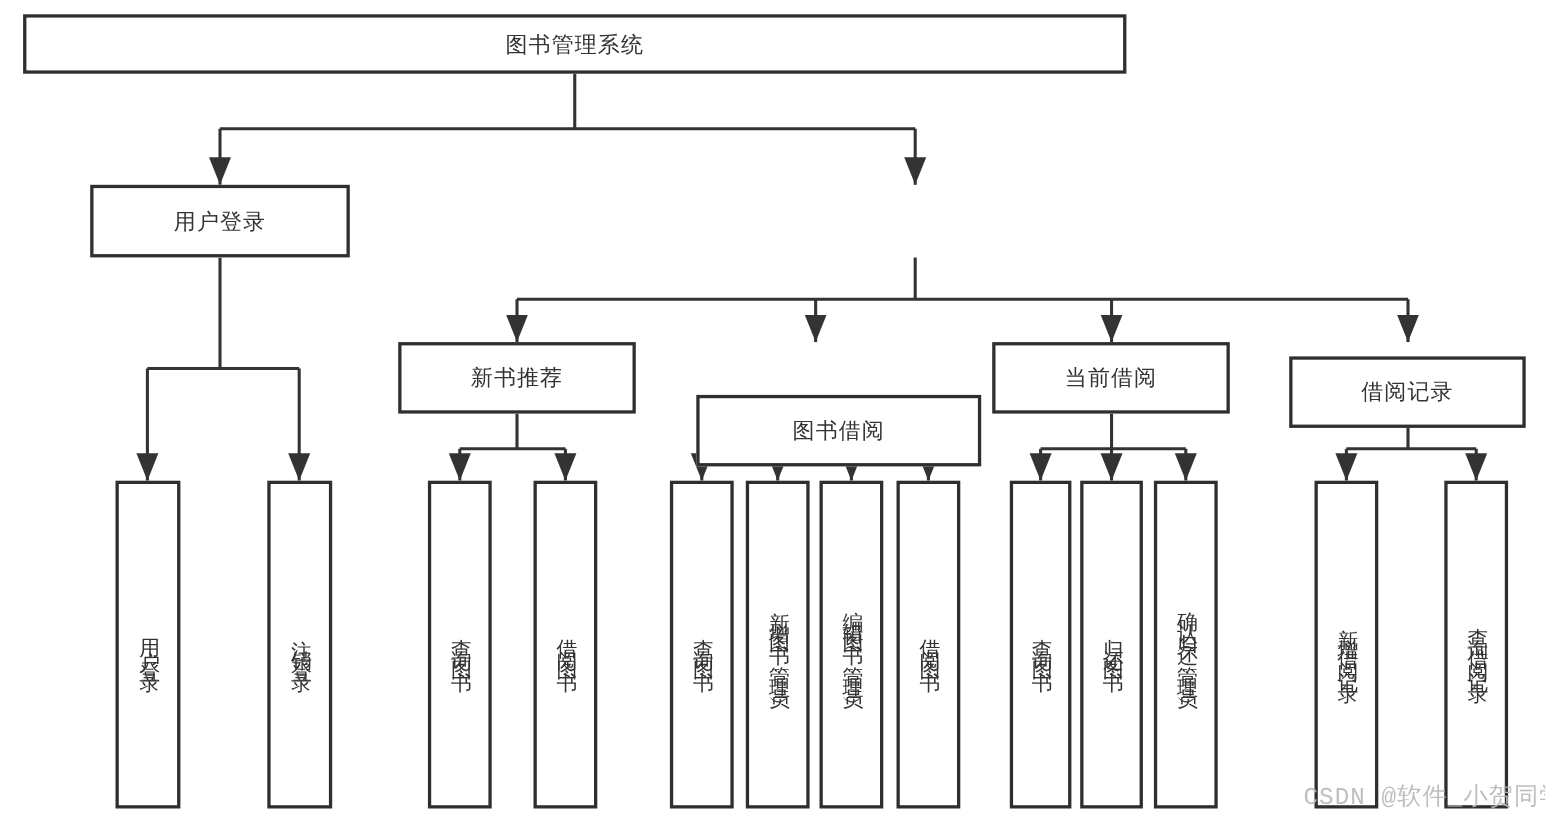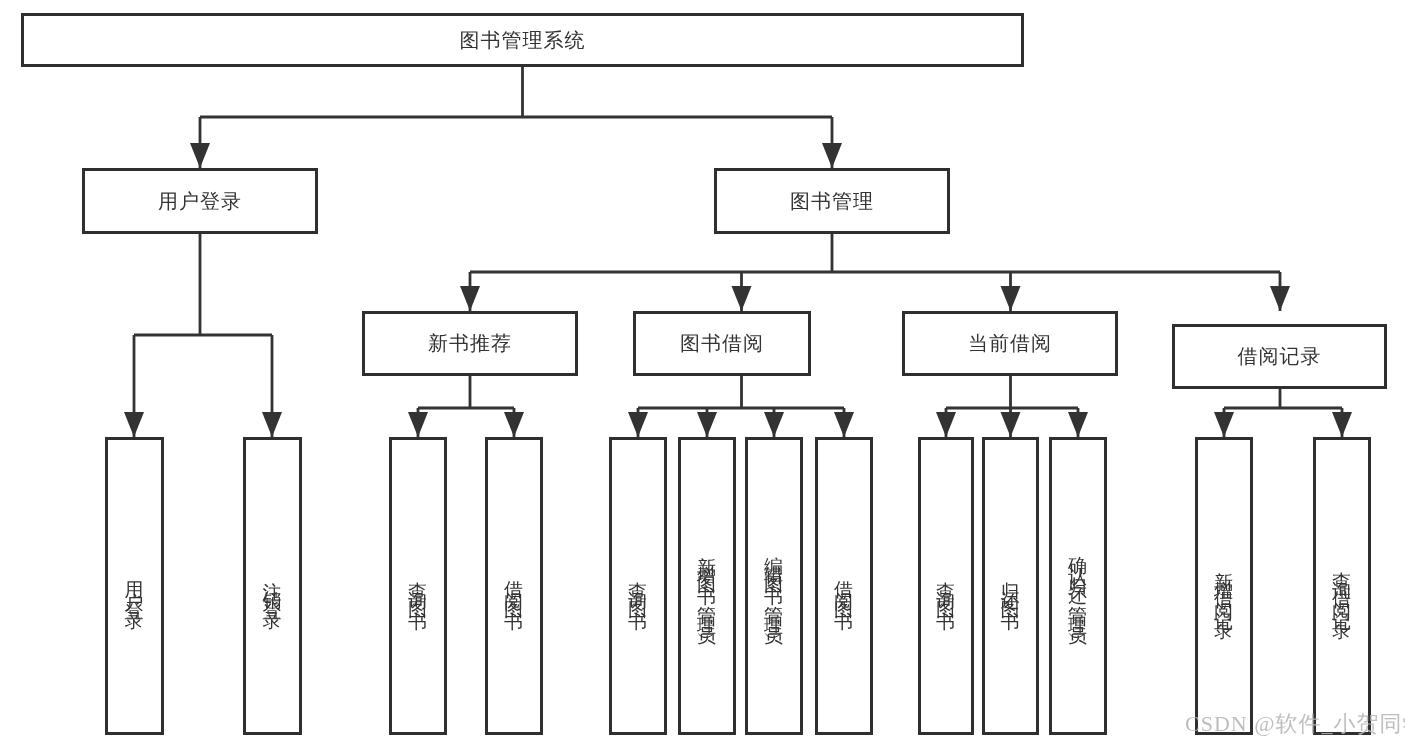--- a/index.html
+++ b/index.html
@@ -1,21 +1,21 @@
 <!DOCTYPE html>
 <html><head>
 <meta charset="utf-8">
 <style>
   html, body { margin: 0; padding: 0; background: #ffffff; }
   #canvas {
     position: relative;
     width: 1405px;
     height: 747px;
     background: #ffffff;
-    font-family: Liberation Serif, serif;
+    font-family: Liberation Mono, monospace;
     overflow: hidden;
   }
   #wires {
     position: absolute;
     left: 0; top: 0;
     z-index: 1;
   }
   .node {
     position: absolute;
     box-sizing: border-box;
@@ -93,24 +93,23 @@
       <line x1="1010.5" y1="408" x2="1010.5" y2="437"></line>
       <line x1="1078" y1="408" x2="1078" y2="437"></line>
       <line x1="1224" y1="408" x2="1224" y2="437"></line>
       <line x1="1342" y1="408" x2="1342" y2="437"></line>
     </g>
   </svg>
 
   <div class="node root">图书管理系统</div>
 
   <div class="node lv2" style="left:82px;">用户登录</div>
-  <div class="node lv2" style="left:714px;">图书管理</div>
 
   <div class="node lv3" style="left:362px;width:216px;text-align:right;">新书推荐</div>
-  <div class="node lv3" style="left:633px;width:178px;">图书借阅</div>
+  <div class="node lv3" style="left:633px;width:259px;margin-top:48px;">图书借阅</div>
   <div class="node lv3" style="left:902px;width:216px;">当前借阅</div>
   <div class="node lv3" style="left:1172px;width:215px;margin-top:13px;">借阅记录</div>
 
   <div class="node leaf" style="left:105px;width:59px;">用户登录</div>
   <div class="node leaf" style="left:243px;width:59px;">注销登录</div>
 
   <div class="node leaf" style="left:389px;width:58px;">查询图书</div>
   <div class="node leaf" style="left:485px;width:58px;">借阅图书</div>
 
   <div class="node leaf" style="left:609px;width:58px;">查询图书</div>

